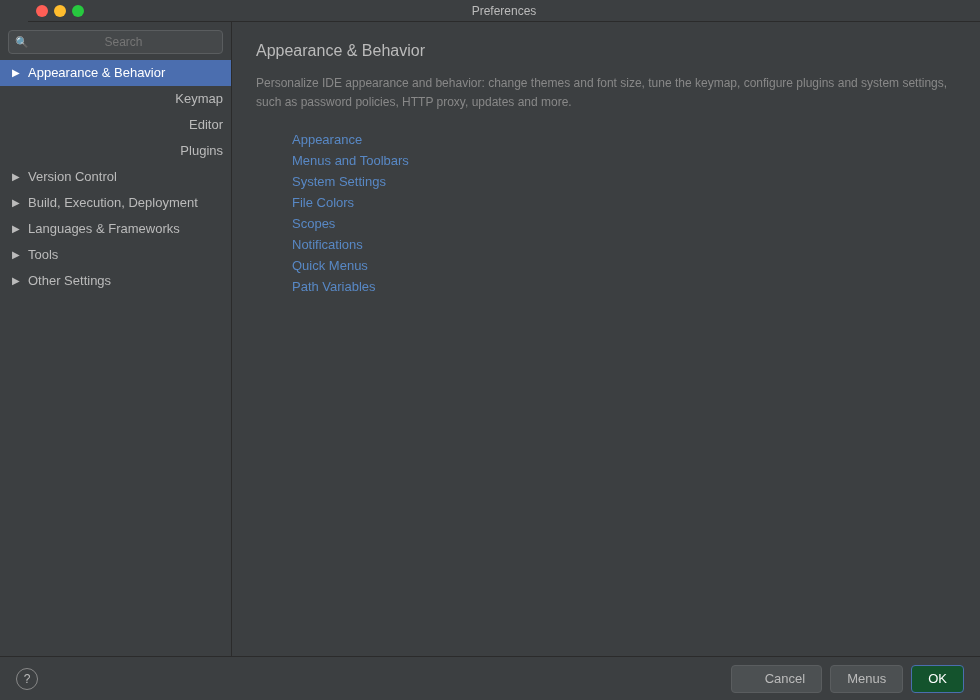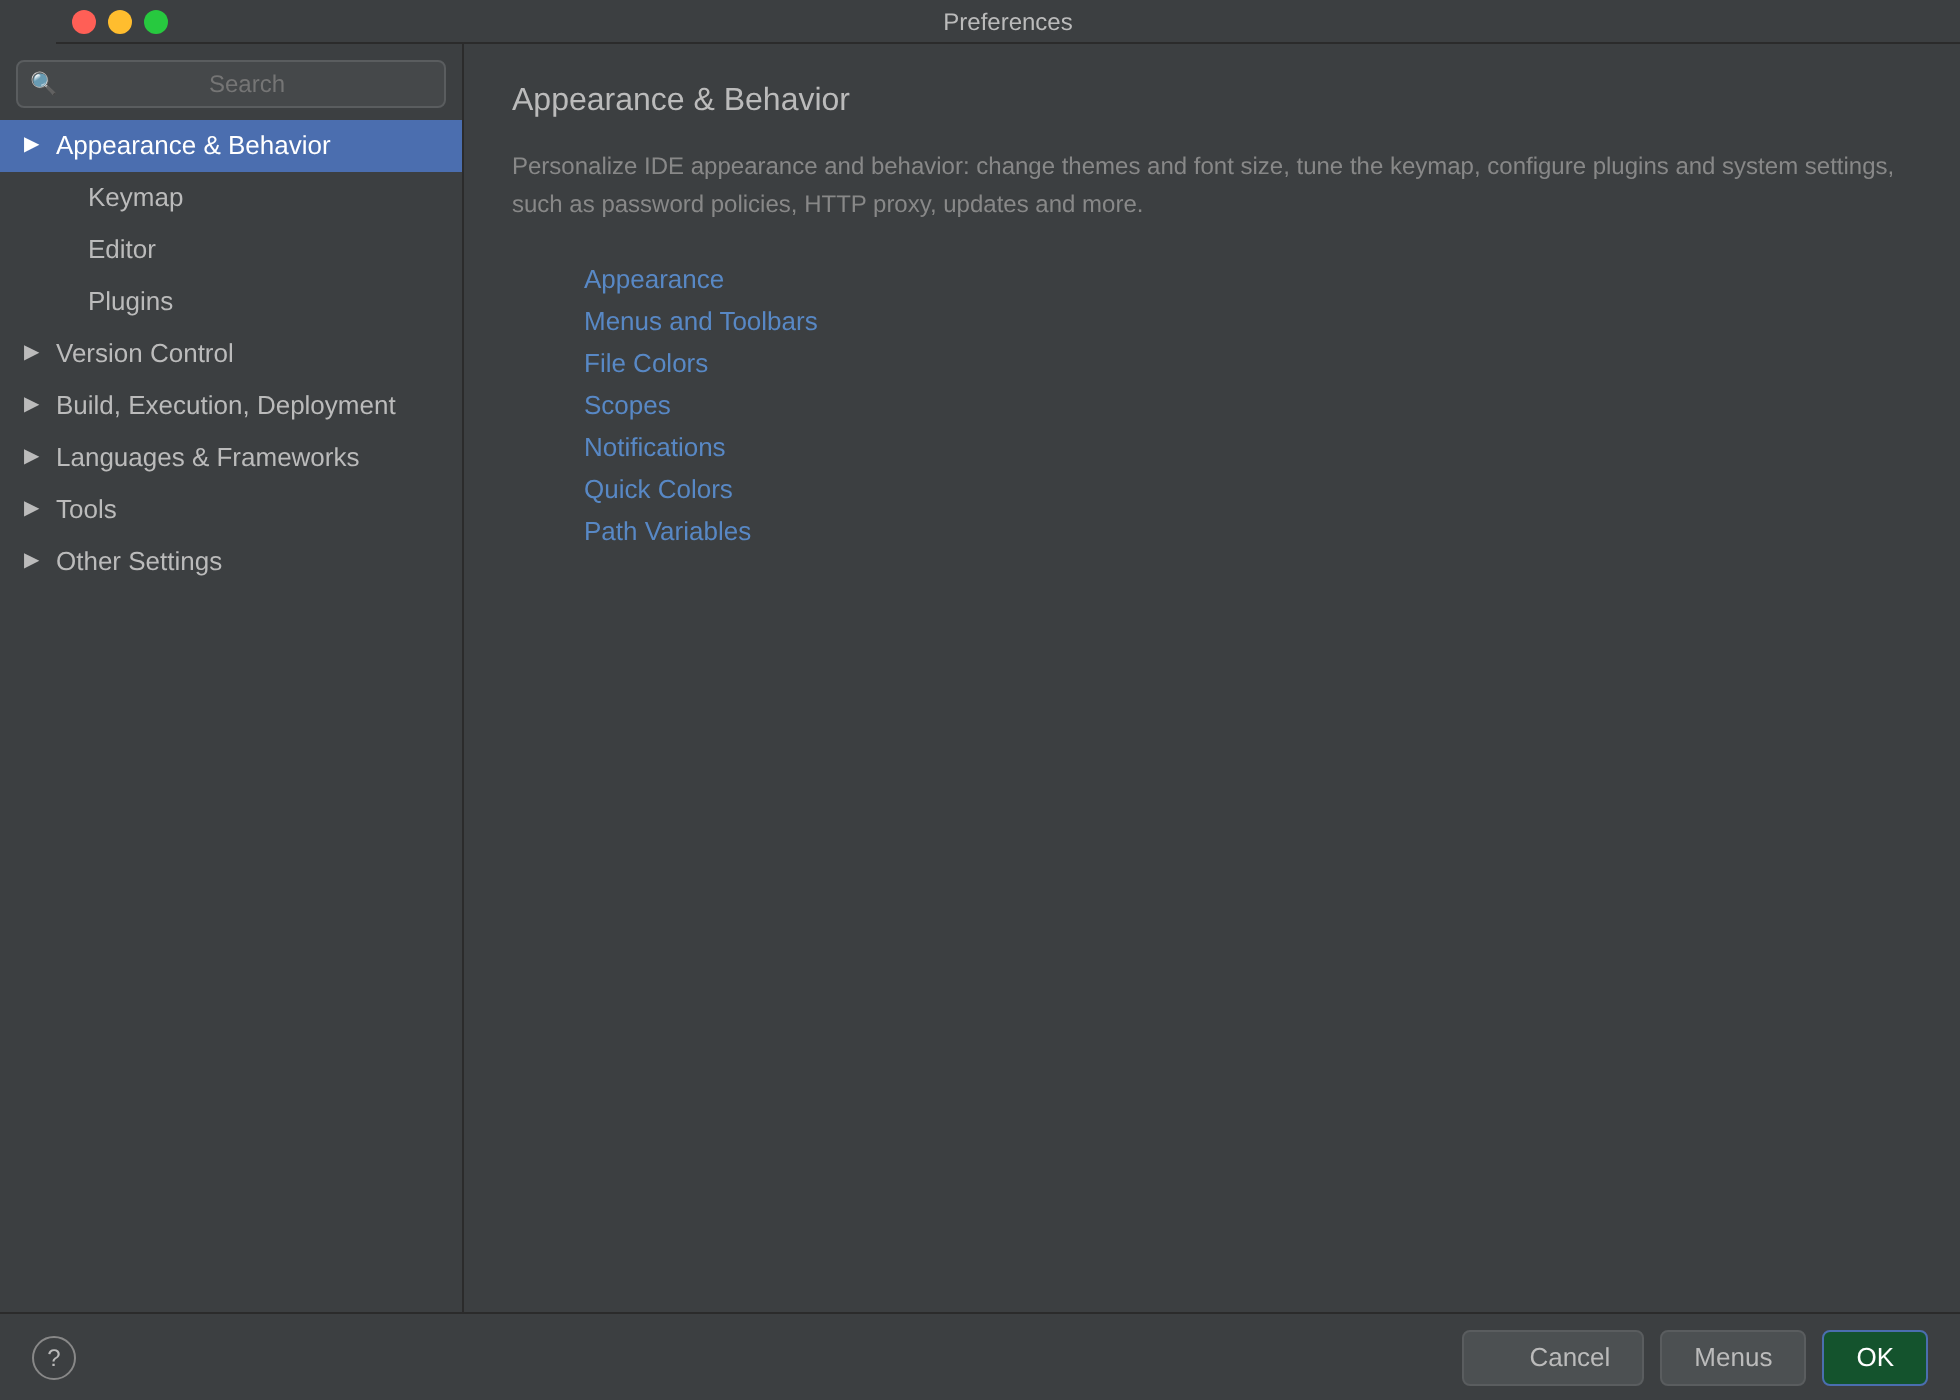--- a/index.html
+++ b/index.html
@@ -131,20 +131,21 @@
       display: inline-block;
       color: #bbbbbb;
     }
 
     .sidebar-item.selected .arrow {
       color: #ffffff;
     }
 
     .sidebar-item.child {
       padding-left: 28px;
+      justify-content: flex-end;
     }
 
     
     .content-area {
       flex: 1;
       background: #3c3f41;
       padding: 20px 24px;
       overflow-y: auto;
     }
 
@@ -306,24 +307,25 @@
     </div>
   </div>
 
   <div class="content-area">
     <h2 class="content-title">Appearance &amp; Behavior</h2>
     <p class="content-description">Personalize IDE appearance and behavior: change themes and font size, tune the keymap, configure plugins and system settings, such as password policies, HTTP proxy, updates and more.</p>
 
     <div class="content-links">
       <a class="content-link">Appearance</a>
       <a class="content-link">Menus and Toolbars</a>
+      <a class="content-link">System Settings</a>
       <a class="content-link">File Colors</a>
       <a class="content-link">Scopes</a>
       <a class="content-link">Notifications</a>
-      <a class="content-link">Quick Colors</a>
+      <a class="content-link">Quick Menus</a>
       <a class="content-link">Path Variables</a>
     </div>
   </div>
 
 </div>
 
 <div class="bottom-bar">
   <button class="help-button">?</button>
   <div class="bottom-buttons">
     <button class="btn btn-cancel">Cancel</button>

